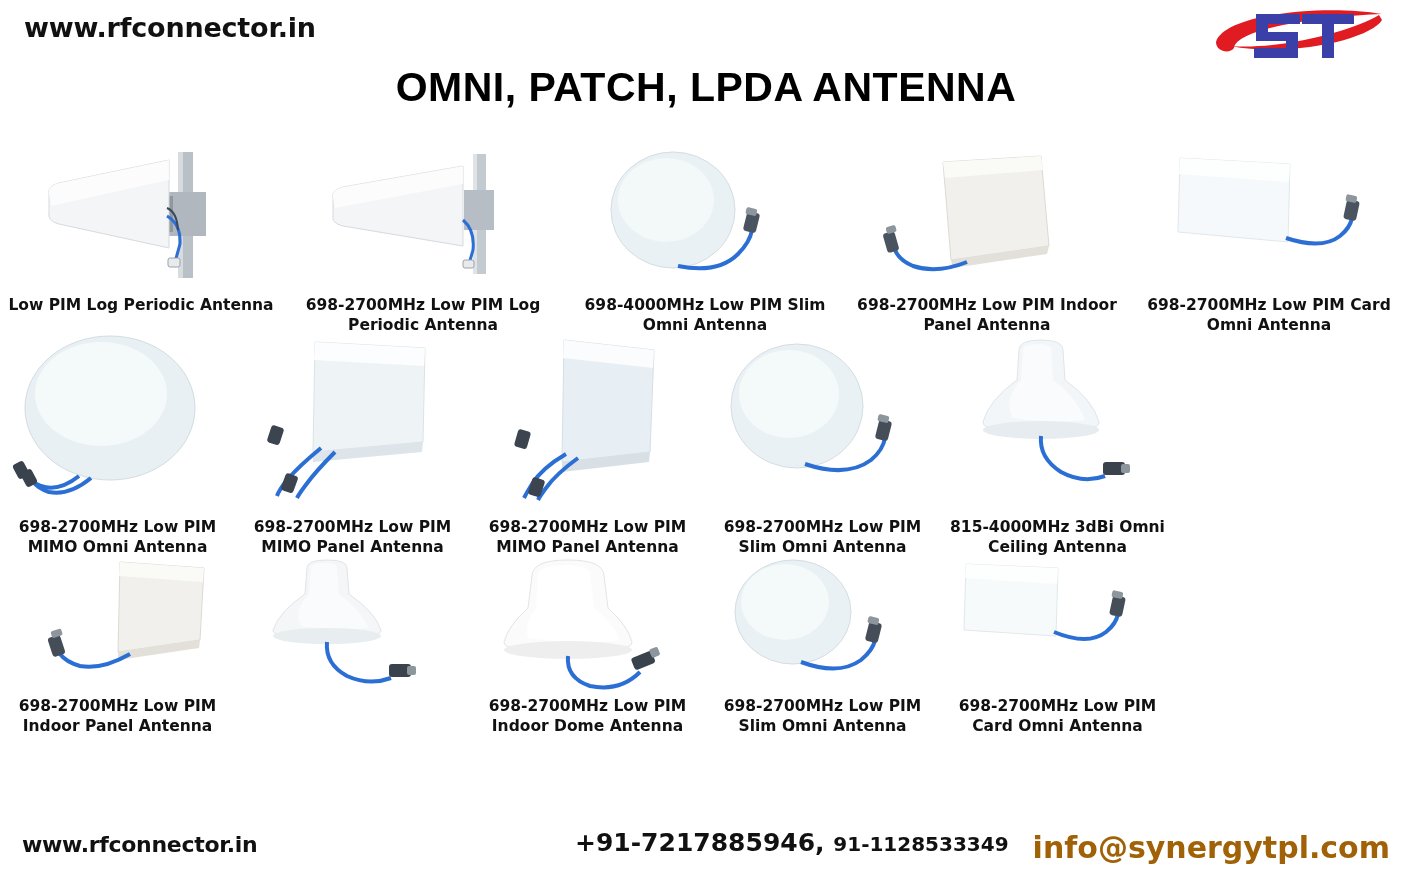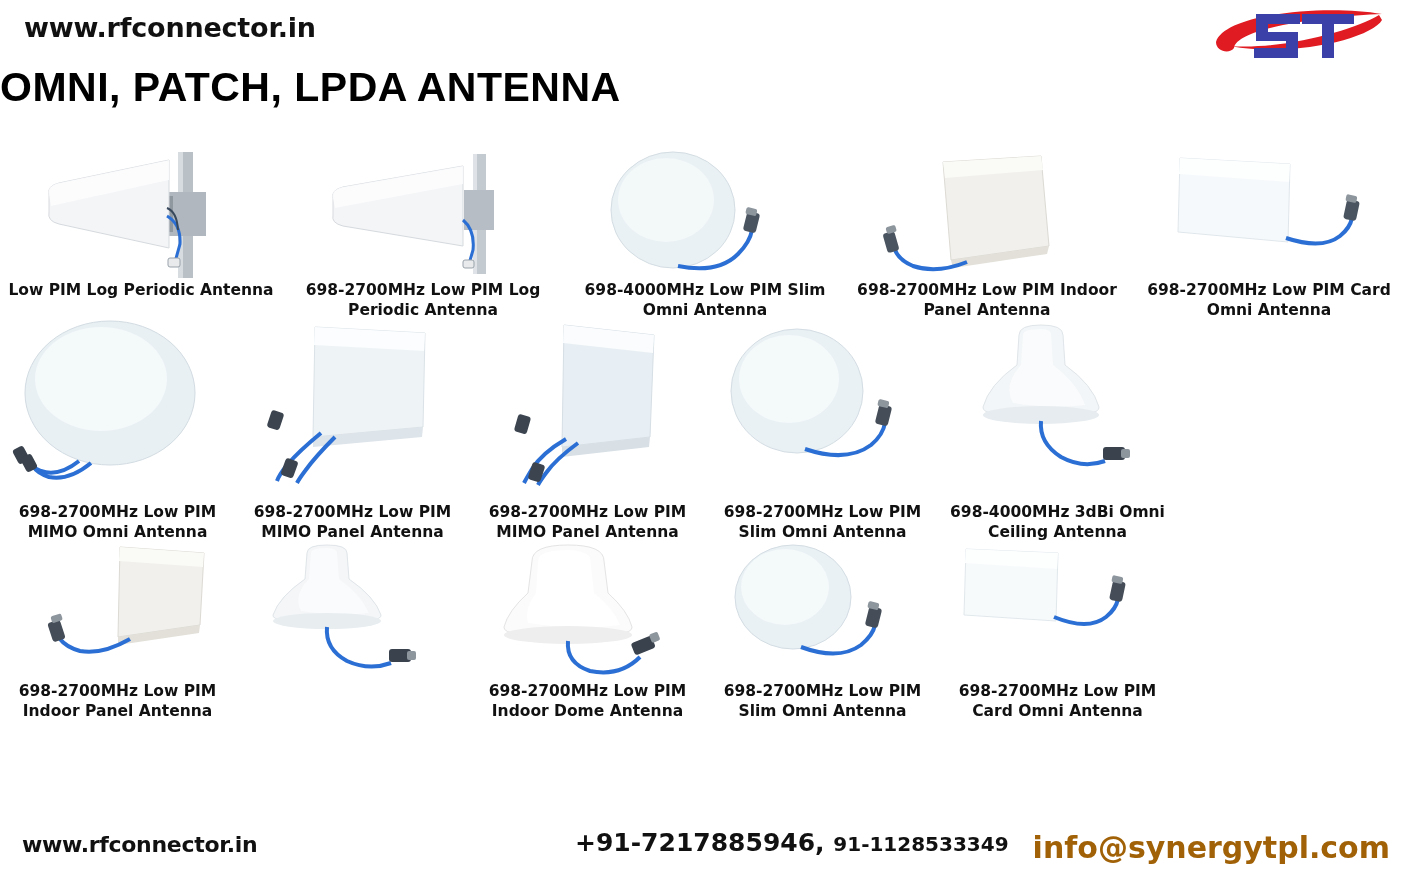--- a/index.html
+++ b/index.html
@@ -20,21 +20,21 @@
     letter-spacing:-0.2px;
     font-family:"DejaVu Sans", sans-serif;
   }
   .logo{
     position:absolute;right:18px;top:2px;width:190px;height:62px;
   }
   .logo svg{display:block;}
 
   .title{
     position:absolute;left:0;top:64px;width:1412px;
-    text-align:left;
+    text-align:center;
     font-size:41px;font-weight:bold;color:#000;
     font-family:"Liberation Sans", sans-serif;
     letter-spacing:0.5px;
   }
 
   
   .grid{position:absolute;left:0;top:150px;width:1412px;}
   .row{display:flex;width:1412px;}
   .cell{
     display:flex;flex-direction:column;align-items:center;justify-content:flex-start;
@@ -51,21 +51,21 @@
     color:#111;
     font-size:15.5px;
     line-height:1.32;
     padding:0 4px;
     margin-top:2px;
   }
 
   
   .r1 .cell{width:282px;}
   .r1 .thumb{height:130px;}
-  .r1 .caption{margin-top:0;}
+  .r1 .caption{margin-top:15px;}
 
   .r2 .cell{width:235px;}
   .r2 .thumb{height:165px;}
   .r2 .caption{margin-top:16px;}
 
   .r3 .cell{width:235px;}
   .r3 .thumb{height:130px;}
   .r3 .caption{margin-top:8px;}
 
   
@@ -253,21 +253,21 @@
         <div class="thumb">
           <svg width="210" height="165" viewBox="0 0 210 165">
             <path d="M66 14 Q66 4 88 4 Q110 4 110 14 L112 44 Q140 64 146 86 Q148 96 88 96 Q28 96 30 86 Q36 64 64 44 Z" fill="#f3f6f8" stroke="#dfe5e9" stroke-width="1"></path>
             <path d="M70 14 Q70 8 88 8 Q96 8 98 12 L100 44 Q124 62 132 84 Q100 88 60 82 Q50 64 68 44 Z" fill="#fbfcfd" opacity="0.8"></path>
             <ellipse cx="88" cy="94" rx="58" ry="9" fill="#e7ecf0"></ellipse>
             <path d="M88 100 Q86 122 108 136 Q130 148 152 140" stroke="#2b6fd4" stroke-width="4" fill="none"></path>
             <rect x="150" y="126" width="22" height="13" rx="3" fill="#39424d"></rect>
             <rect x="168" y="128" width="9" height="9" rx="2" fill="#8d959d"></rect>
           </svg>
         </div>
-        <div class="caption">698-4000MHz 3dBi Omni Ceiling Antenna</div>
+        <div class="caption">815-4000MHz 3dBi Omni Ceiling Antenna</div>
       </div>
 
 
     </div>
 
     <div class="row r3">
 
       <div class="cell">
         <div class="thumb">
           <svg width="215" height="130" viewBox="0 0 215 130">

